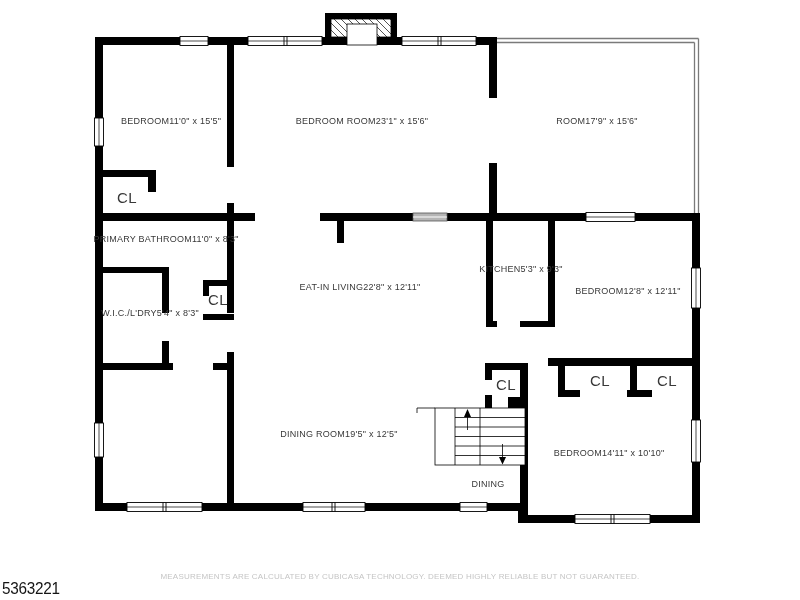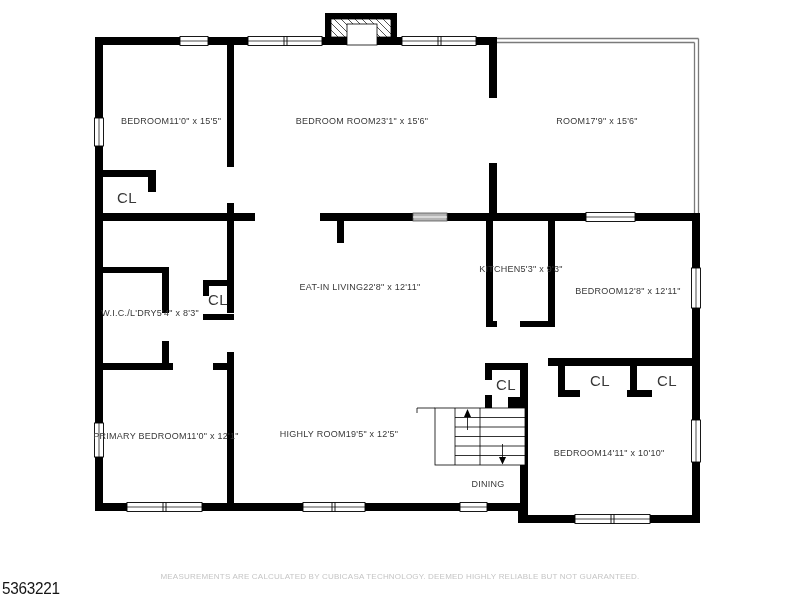--- a/index.html
+++ b/index.html
@@ -172,42 +172,42 @@
     <span>11'0" x 15'5"</span>
   </div>
   <div class="room-label" style="left:362px;top:116px">
     <span>BEDROOM ROOM</span>
     <span>23'1" x 15'6"</span>
   </div>
   <div class="room-label" style="left:597px;top:116px">
     <span>ROOM</span>
     <span>17'9" x 15'6"</span>
   </div>
+  <div class="room-label" style="left:166px;top:234px">
+    <span>PRIMARY BATHROOM</span>
+    <span>11'0" x 8'3"</span>
+  </div>
   <div class="room-label" style="left:150px;top:308px">
     <span>W.I.C./L'DRY</span>
     <span>5'4" x 8'3"</span>
   </div>
   <div class="room-label" style="left:360px;top:282px">
     <span>EAT-IN LIVING</span>
     <span>22'8" x 12'11"</span>
   </div>
   <div class="room-label" style="left:521px;top:264px">
     <span>KITCHEN</span>
     <span>5'3" x 9'3"</span>
   </div>
   <div class="room-label" style="left:628px;top:286px">
     <span>BEDROOM</span>
     <span>12'8" x 12'11"</span>
   </div>
-  <div class="room-label" style="left:166px;top:431px">
-    <span>PRIMARY BEDROOM</span>
-    <span>11'0" x 12'1"</span>
-  </div>
   <div class="room-label" style="left:339px;top:429px">
-    <span>HIGHLY ROOM</span>
+    <span>DINING ROOM</span>
     <span>19'5" x 12'5"</span>
   </div>
   <div class="room-label" style="left:609px;top:448px">
     <span>BEDROOM</span>
     <span>14'11" x 10'10"</span>
   </div>
   <div class="room-label" style="left:488px;top:479px">
     <span>DINING</span>
   </div>
 

